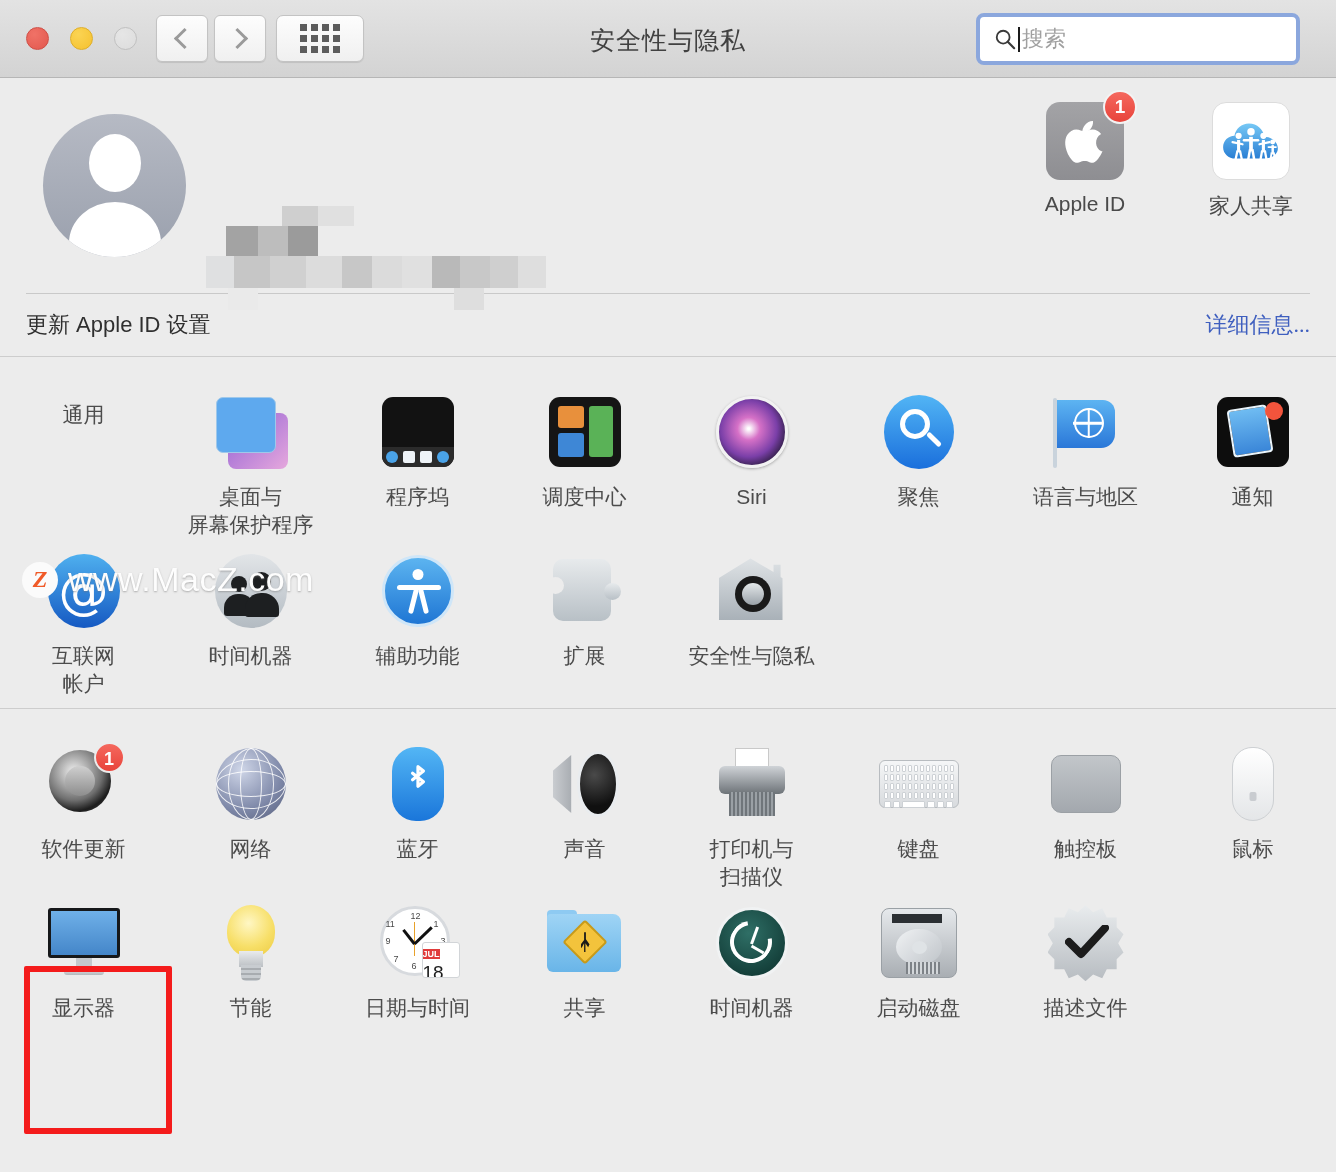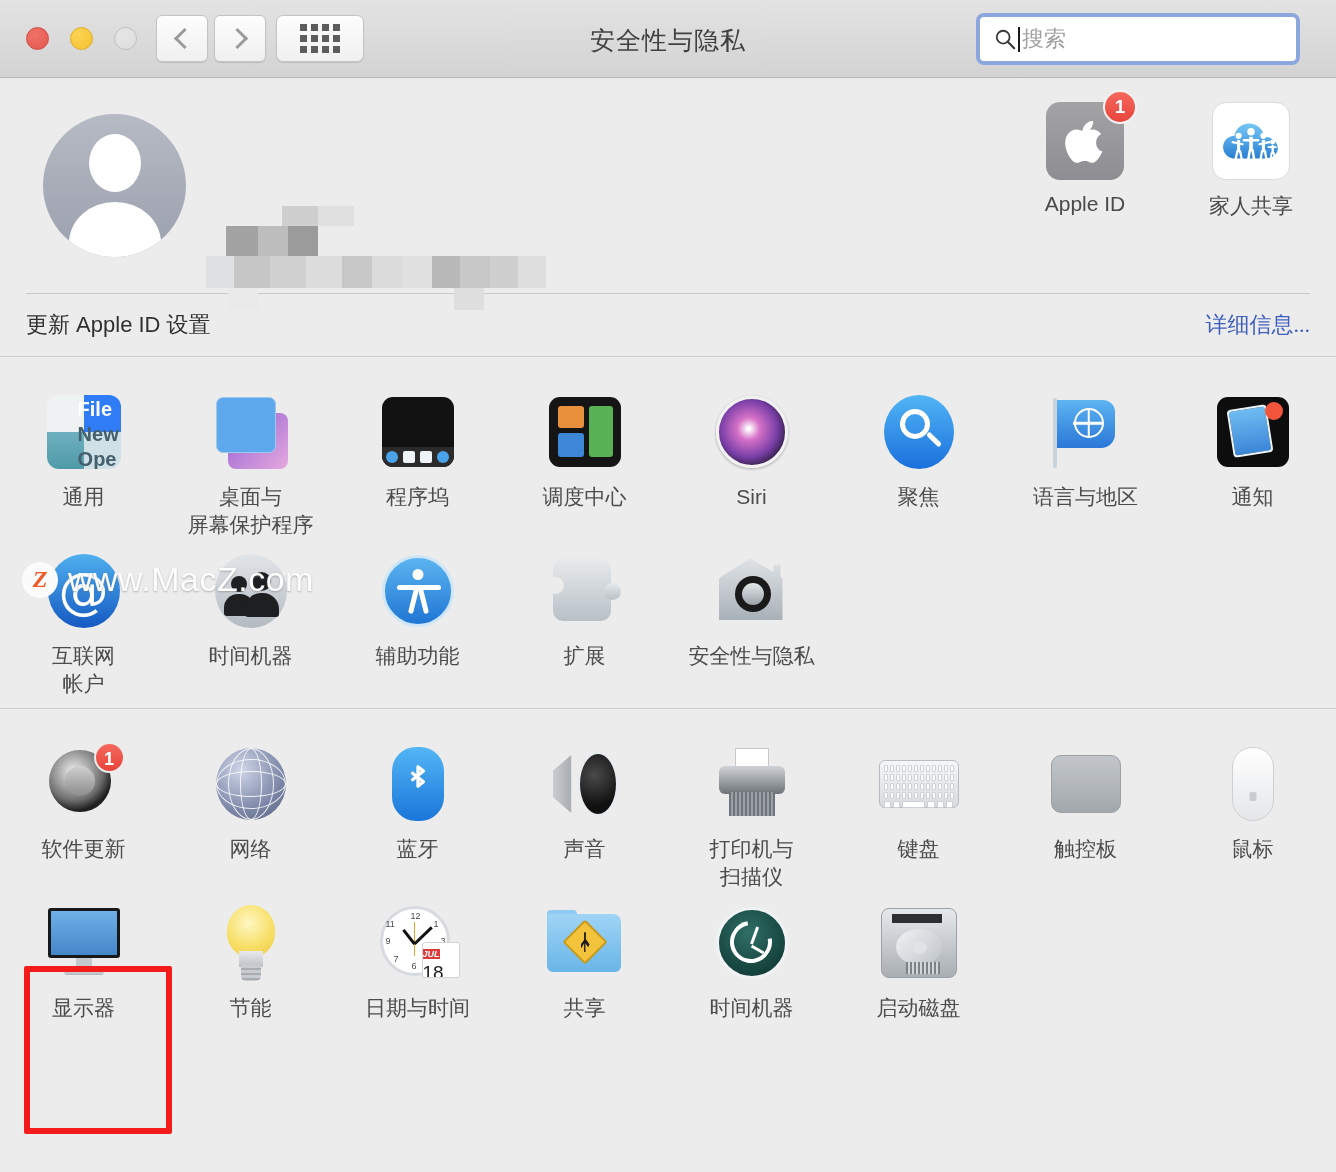--- a/index.html
+++ b/index.html
@@ -237,21 +237,21 @@
   .ico-energy .neck2 { position:absolute; left:16px; top:46px; width:24px; height:16px; background:linear-gradient(to bottom,#e9ebed,#bcc0c4); }
   .ico-energy .base2 { position:absolute; left:18px; top:60px; width:20px; height:16px; border-radius:0 0 5px 5px; background:repeating-linear-gradient(to bottom,#c8ccd0 0 3px,#a8acb0 3px 5px); }
 
   .ico-date { width:80px; height:74px; position:relative; }
   .ico-date .clock { position:absolute; left:2px; top:0; width:70px; height:70px; border-radius:50%; background:#fff; border:3px solid #d7dade; }
   .ico-date .hh { position:absolute; left:35px; top:20px; width:3px; height:18px; background:#111; transform-origin: 50% 100%; transform: rotate(-38deg); }
   .ico-date .mh { position:absolute; left:35px; top:14px; width:3px; height:24px; background:#111; transform-origin: 50% 100%; transform: rotate(46deg); }
   .ico-date .sh { position:absolute; left:36px; top:16px; width:1.5px; height:34px; background:#e8a12a; transform-origin: 50% 60%; }
   .ico-date .num { position:absolute; font-size:9px; color:#4a4a4a; }
   .ico-date .cal { position:absolute; right:-2px; bottom:2px; width:38px; height:36px; background:#fff; border:1px solid #d2d5d8; border-radius:3px; overflow:hidden; }
-  .ico-date .cal .m { height:11px; background:#e03b3b; color:#fff; font-size:9px; text-align:center; line-height:11px; font-weight:700;font-style:italic; }
+  .ico-date .cal .m { height:11px; background:#e03b3b; color:#fff; font-size:9px; text-align:center; line-height:11px; font-weight:700; }
   .ico-date .cal .d { font-size:19px; text-align:center; line-height:24px; color:#1d1d1d; }
 
   .ico-share { width:80px; height:66px; position:relative; }
   .ico-share .folder { position:absolute; left:2px; top:4px; width:74px; height:58px; border-radius:4px 8px 6px 6px; background:linear-gradient(to bottom,#9fd4f5,#69b5e8); }
   .ico-share .tab { position:absolute; left:2px; top:0; width:30px; height:10px; border-radius:4px 4px 0 0; background:#8ecaf2; }
   .ico-share .sign { position:absolute; left:24px; top:16px; width:32px; height:32px; background:#f3c33c; border:2px solid #c79a1a; transform:rotate(45deg); border-radius:3px; }
   .ico-share .ped { position:absolute; left:36px; top:22px; width:9px; height:20px; background:#1a1a1a; clip-path: polygon(40% 0,60% 0,60% 35%,100% 60%,85% 75%,55% 55%,55% 100%,40% 100%,40% 55%,10% 80%,0 62%,40% 38%); }
 
   .ico-tm { width:72px; height:72px; border-radius:50%; background:radial-gradient(circle at 45% 35%, #2f6f66, #123c37 80%); border:3px solid #f0f2f3; position:relative; }
   .ico-tm .ring { position:absolute; left:11px; top:11px; width:42px; height:42px; border-radius:50%; border:4px solid #fff; border-top-color: transparent; transform: rotate(35deg); }
@@ -435,33 +435,20 @@
     <span class="update-txt">更新 Apple ID 设置</span>
     <span class="detail-link">详细信息...</span>
   </div>
 
   <div class="divider"></div>
 
   <div class="section">
     <div class="grid">
 
       <div class="cell">
-        <div class="cell-icon">
-          <div class="ico-general">
-            <span class="q1"></span>
-              <span class="q2"></span>
-              <span class="q3"></span>
-              <span class="q4"></span>
-            <span class="txt">
-                <b>File</b>
-                <b class="dark">New</b>
-                <b class="dark">Ope</b>
-              </span>
-          </div>
-        </div>
         <div class="cell-label">通用</div>
       </div>
 
       <div class="cell">
         <div class="cell-icon">
           <div class="ico-desktop">
               <span class="back"></span>
               <span class="front"><span class="bar"></span></span>
             </div>
         </div>
@@ -815,20 +802,31 @@
           <div class="ico-disk">
               <span class="lbl"></span>
               <span class="plate"></span>
               <span class="hub"></span>
               <span class="fin"></span>
             </div>
         </div>
         <div class="cell-label">启动磁盘</div>
       </div>
 
+      <div class="cell">
+        <div class="cell-icon">
+          <div class="ico-prof">
+            <span class="star"></span>
+            <svg class="check" viewBox="0 0 44 34">
+                <path d="M4 17l12 12L40 3" fill="none" stroke="#1c1c1c" stroke-width="8" stroke-linecap="round" stroke-linejoin="round"></path>
+              </svg>
+          </div>
+        </div>
+        <div class="cell-label">描述文件</div>
+      </div>
     </div>
   </div>
 
   <div class="annot"></div>
 
   <div class="watermark">
     <span class="wm-logo">Z</span>
     <span class="wm-text">www.MacZ.com</span>
   </div>
 

